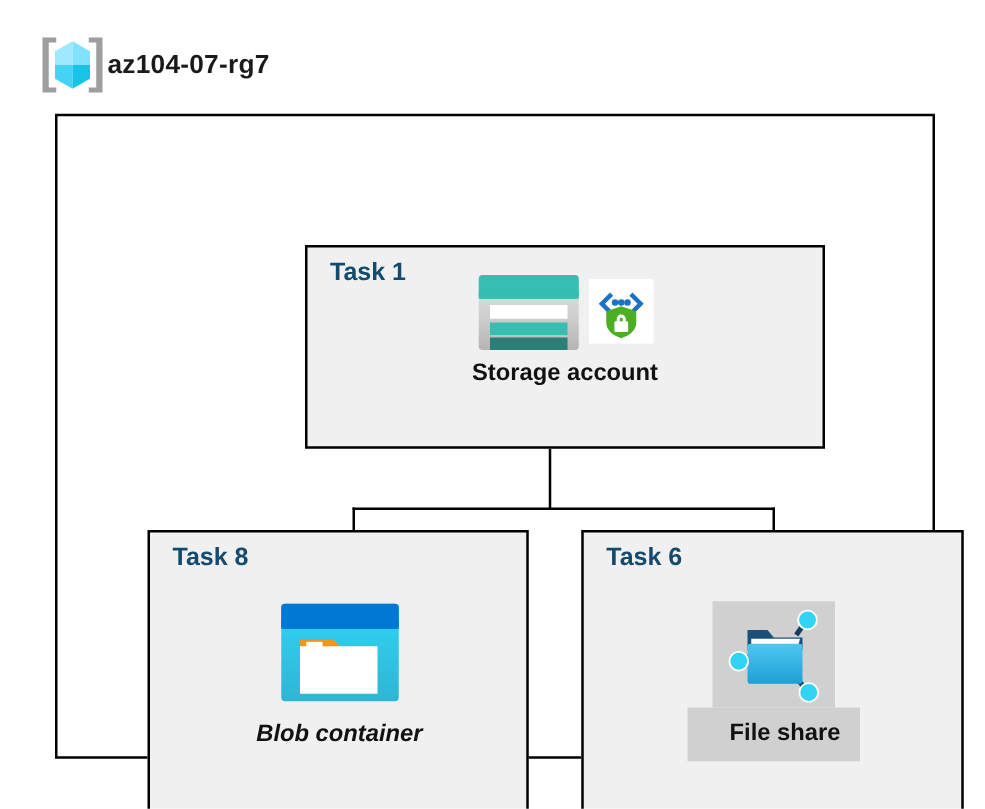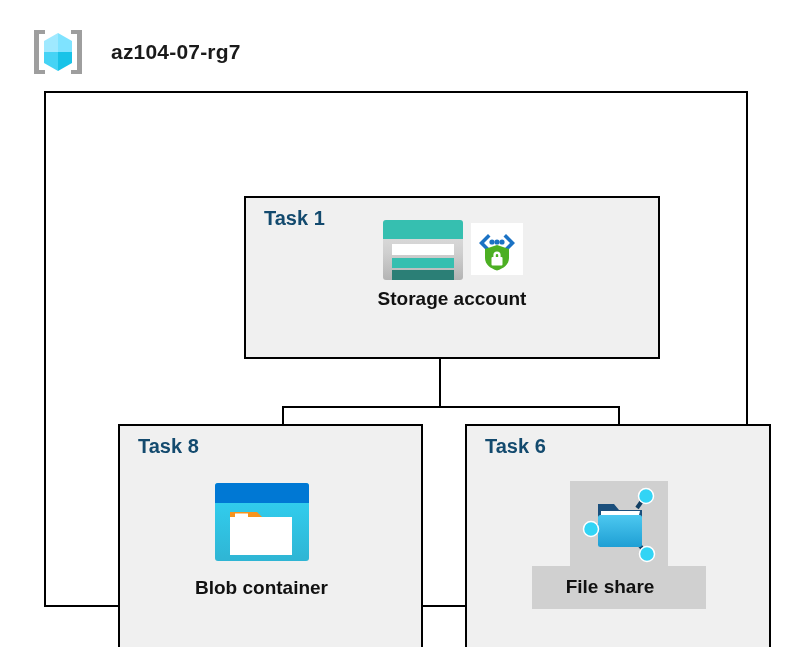--- a/index.html
+++ b/index.html
@@ -15,21 +15,21 @@
     overflow: hidden;
   }
 
   
   #rg-header {
     position: absolute;
     left: 30px;
     top: 26px;
     display: flex;
     align-items: center;
-    gap: 25px;
+    gap: 0;
   }
   #rg-icon {
     width: 56px;
     height: 52px;
     display: block;
   }
   #rg-title {
     font-size: 21px;
     font-weight: bold;
     color: #1a1a1a;
@@ -71,21 +71,21 @@
   }
 
   
   .node {
     position: absolute;
     display: flex;
     flex-direction: column;
     align-items: center;
   }
   #storage-node   { left: 96px; top: 16px; width: 220px; }
-  #blob-node      { left: 24px; top: 55px; width: 235px; }
+  #blob-node      { left: 34px; top: 55px; width: 235px; font-style: italic; }
   #fileshare-node { left: 52px; top: 55px; width: 200px; }
 
   .node-caption {
     font-size: 19px;
     font-weight: bold;
     color: #111111;
     white-space: nowrap;
     text-align: center;
   }
 
@@ -102,21 +102,21 @@
 
   
   #fileshare-icon-wrap {
     background: #d0d0d0;
     padding: 5px 10px 2px 10px;
     display: flex;
     justify-content: center;
   }
   #fileshare-caption {
     background: #d0d0d0;
-    padding: 10px 52px 11px 34px;
+    padding: 10px 16px 11px 34px;
     margin-top: 0;
   }
 
   
   .conn {
     position: absolute;
     background: #000000;
   }
   .conn-v { width: 2px; }
   .conn-h { height: 2px; }

